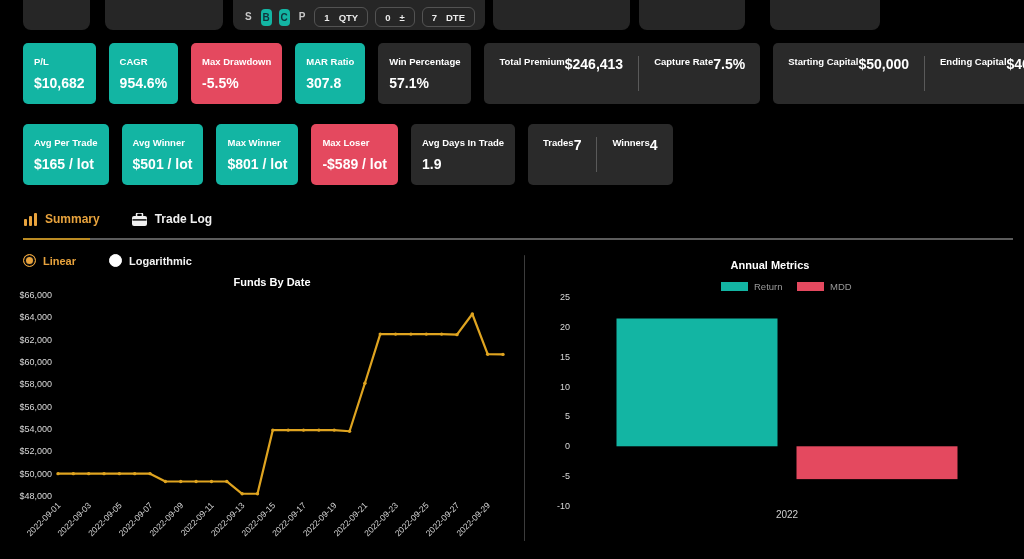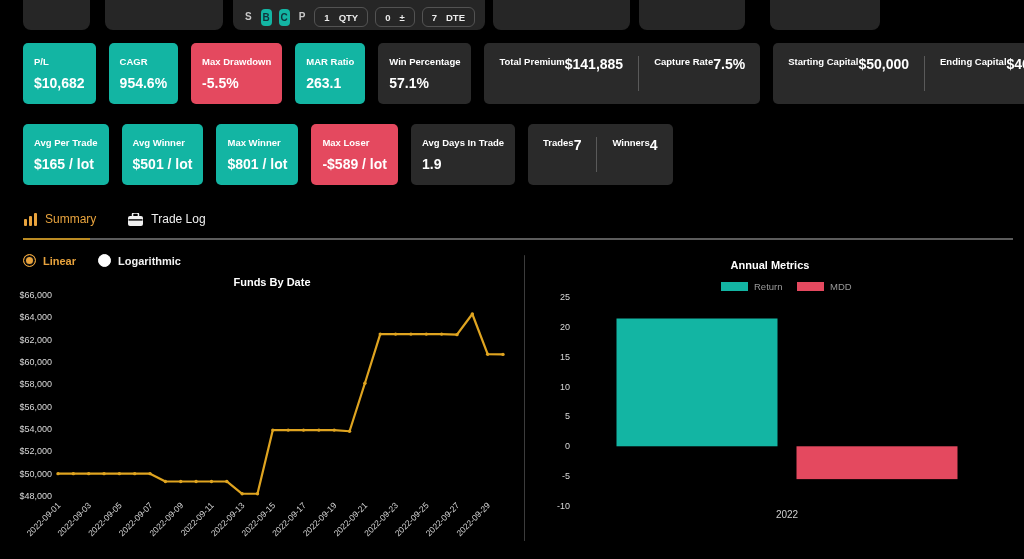--- a/index.html
+++ b/index.html
@@ -31,32 +31,32 @@
   .card.red  { background:#e4495f; }
   .card.dark { background:#2a2a2a; }
   .card.pair { flex-direction:row; align-items:stretch; gap:15px; padding:13px 15px; }
   .pair-item { display:flex; flex-direction:row; }
   .pair-item .clabel { margin-bottom:8px; }
   .pair-item.right { text-align:right; }
   .vdiv { width:1px; background:#5a5a5a; align-self:stretch; }
 
   
   .tabs { position:absolute; top:212px; left:24px; display:flex; gap:32px; align-items:center; }
-  .tab { display:flex; align-items:center; gap:8px; font-size:12px; font-weight:normal; cursor:pointer; }
+  .tab { display:flex; align-items:center; gap:8px; font-size:12px; font-weight:bold; cursor:pointer; }
   .tab.active { color:#e8a33d; }
   .tab.inactive { color:#f0f0f0; }
   .tab-underline { position:absolute; top:238px; left:23px; width:990px; height:2px; background:#5c5c5c; }
   .tab-underline .seg { position:absolute; left:0; top:0; width:67px; height:2px; background:#bb8b23; }
 
   
   .panel { position:absolute; top:246px; height:313px; }
   .panel.left { left:0; width:524px; }
   .panel.right { left:524px; width:584px; }
   .panel-divider { position:absolute; left:0; top:9px; width:1px; height:286px; background:#3c3c3c; border-radius:1px; }
-  .radio-row { position:absolute; top:8px; left:23px; display:flex; gap:22px; align-items:center; }
+  .radio-row { position:absolute; top:8px; left:23px; display:flex; gap:33px; align-items:center; }
   .radio-opt { display:flex; align-items:center; gap:7px; font-size:11px; font-weight:bold; cursor:pointer; }
   .radio-opt.sel { color:#e8a33d; }
   .radio-opt.unsel { color:#f2f2f2; }
   .radio { width:13px; height:13px; border-radius:50%; }
   .radio.on { background:#e8a33d; box-shadow: inset 0 0 0 2px #0d0d0d, inset 0 0 0 6px #e8a33d; border:1.5px solid #e8a33d; }
   .radio.off { background:#fdfdfd; border:1.5px solid #fdfdfd; }
   svg.chart { position:absolute; left:0; }
   #funds-chart { top:24px; }
   #annual-chart { top:0; }
   svg text { font-family:"Liberation Sans", sans-serif; }
@@ -103,30 +103,30 @@
     <div class="card teal">
       <div class="clabel">CAGR</div>
       <div class="cvalue">954.6%</div>
     </div>
     <div class="card red">
       <div class="clabel">Max Drawdown</div>
       <div class="cvalue">-5.5%</div>
     </div>
     <div class="card teal">
       <div class="clabel">MAR Ratio</div>
-      <div class="cvalue">263.1</div>
+      <div class="cvalue">307.8</div>
     </div>
     <div class="card dark">
       <div class="clabel">Win Percentage</div>
       <div class="cvalue">57.1%</div>
     </div>
     <div class="card dark pair">
       <div class="pair-item">
         <div class="clabel">Total Premium</div>
-        <div class="cvalue">$141,885</div>
+        <div class="cvalue">$246,413</div>
       </div>
       <div class="vdiv"></div>
       <div class="pair-item right">
         <div class="clabel">Capture Rate</div>
         <div class="cvalue">7.5%</div>
       </div>
     </div>
     <div class="card dark pair">
       <div class="pair-item">
         <div class="clabel">Starting Capital</div>

